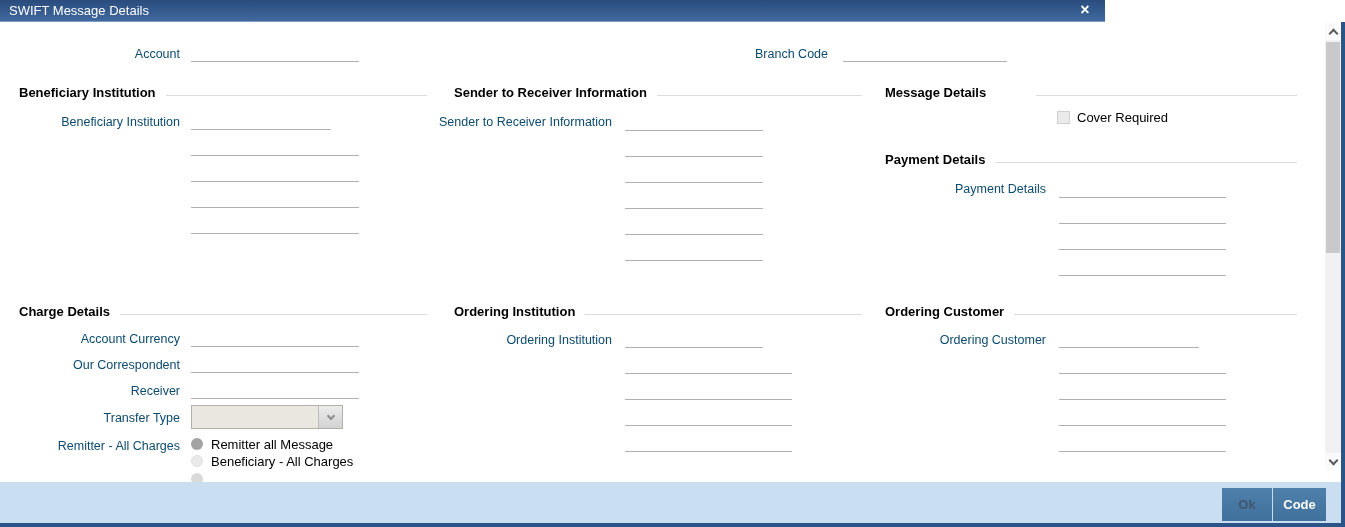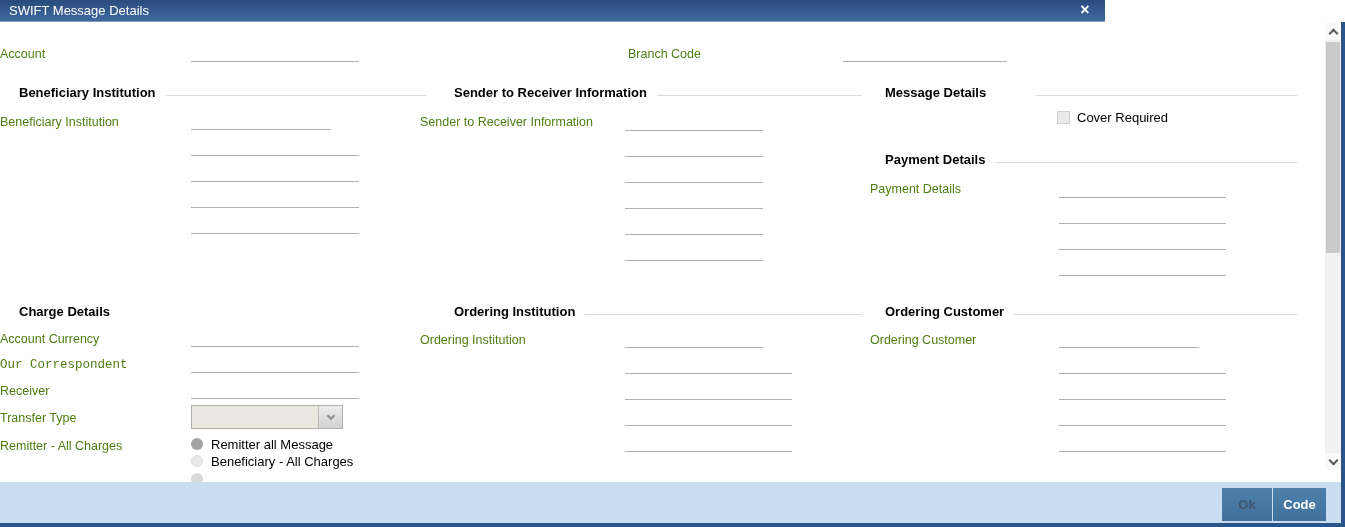--- a/index.html
+++ b/index.html
@@ -28,21 +28,21 @@
   .scrollbar { left:1325px; top:23px; width:16px; height:447px; background:#f1f1f1; }
   .sb-btn { position:absolute; left:0; width:16px; height:17px; background:#fafafa;
             display:flex; align-items:center; justify-content:center; cursor:pointer; }
   .sb-up { top:0; } .sb-down { bottom:0; }
   .chev { width:7px; height:7px; border-left:2px solid #5a5a5a; border-top:2px solid #5a5a5a; }
   .chev.up { transform:rotate(45deg); margin-top:3px; }
   .chev.down { transform:rotate(225deg); margin-top:-3px; }
   .sb-thumb { position:absolute; left:1px; top:19px; width:14px; height:211px; background:#c9c9c9; cursor:grab; }
 
   
-  .lbl { font-size:12.5px; color:#4d7c0f; text-align:left; height:16px; line-height:16px; white-space:nowrap; }
+  .lbl { font-size:12.5px; color:#0c4a6e; text-align:right; height:16px; line-height:16px; white-space:nowrap; }
   .hdr { display:flex; font-size:13px; font-weight:bold; color:#000; height:16px; line-height:16px; white-space:nowrap; }
   .hdr .rule { flex:1; height:1px; background:#dcdcdc; margin:10px 0 0 10px; }
   .fld { height:20px; border-bottom:1px solid #b0b0b0; font-size:12px; line-height:20px; cursor:text; color:#000; }
   .cb { width:13px; height:13px; background:#eaeaea; border:1px solid #cfcfcf; cursor:pointer; }
   .cb-lbl, .radio-lbl { font-size:13px; height:15px; line-height:15px; white-space:nowrap; text-align:left; }
   .radio { width:12px; height:12px; border-radius:50%; cursor:pointer; }
   .radio.sel { background:#a3a3a3; }
   .radio.unsel { background:#e9e9e9; border:1px solid #e0e0e0; }
   .radio.ghost { background:#dadada; }
 
@@ -108,27 +108,27 @@
 <div class="abs hdr" style="left:885px;top:152px;width:412px;">
   <span>Payment Details</span>
     <span class="rule"></span>
 </div>
 <div class="abs lbl" style="left:870px;width:176px;top:181px;">Payment Details</div>
 <div class="abs fld" style="left:1059px;top:178px;width:167px;"></div>
 <div class="abs fld" style="left:1059px;top:204px;width:167px;"></div>
 <div class="abs fld" style="left:1059px;top:230px;width:167px;"></div>
 <div class="abs fld" style="left:1059px;top:256px;width:167px;"></div>
 
-<div class="abs hdr" style="left:19px;top:304px;width:408px;flex-direction:column;">
+<div class="abs hdr" style="left:19px;top:304px;width:408px;">
   <span>Charge Details</span>
     <span class="rule"></span>
 </div>
 <div class="abs lbl" style="left:0;width:180px;top:331px;">Account Currency</div>
 <div class="abs fld" style="left:191px;top:327px;width:168px;"></div>
-<div class="abs lbl" style="left:0;width:180px;top:357px;font-family:Liberation Mono, monospace;">Our Correspondent</div>
+<div class="abs lbl" style="left:0;width:180px;top:357px;">Our Correspondent</div>
 <div class="abs fld" style="left:191px;top:353px;width:168px;"></div>
 <div class="abs lbl" style="left:0;width:180px;top:383px;">Receiver</div>
 <div class="abs fld" style="left:191px;top:379px;width:168px;"></div>
 
 <div class="abs lbl" style="left:0;width:180px;top:410px;">Transfer Type</div>
 <div class="abs dd" style="left:191px;top:405px;width:152px;">
   <span style="font-size:12px;line-height:22px;padding-left:4px;"></span>
   <span class="dd-btn">
       <span class="dd-chev"></span>
     </span>

